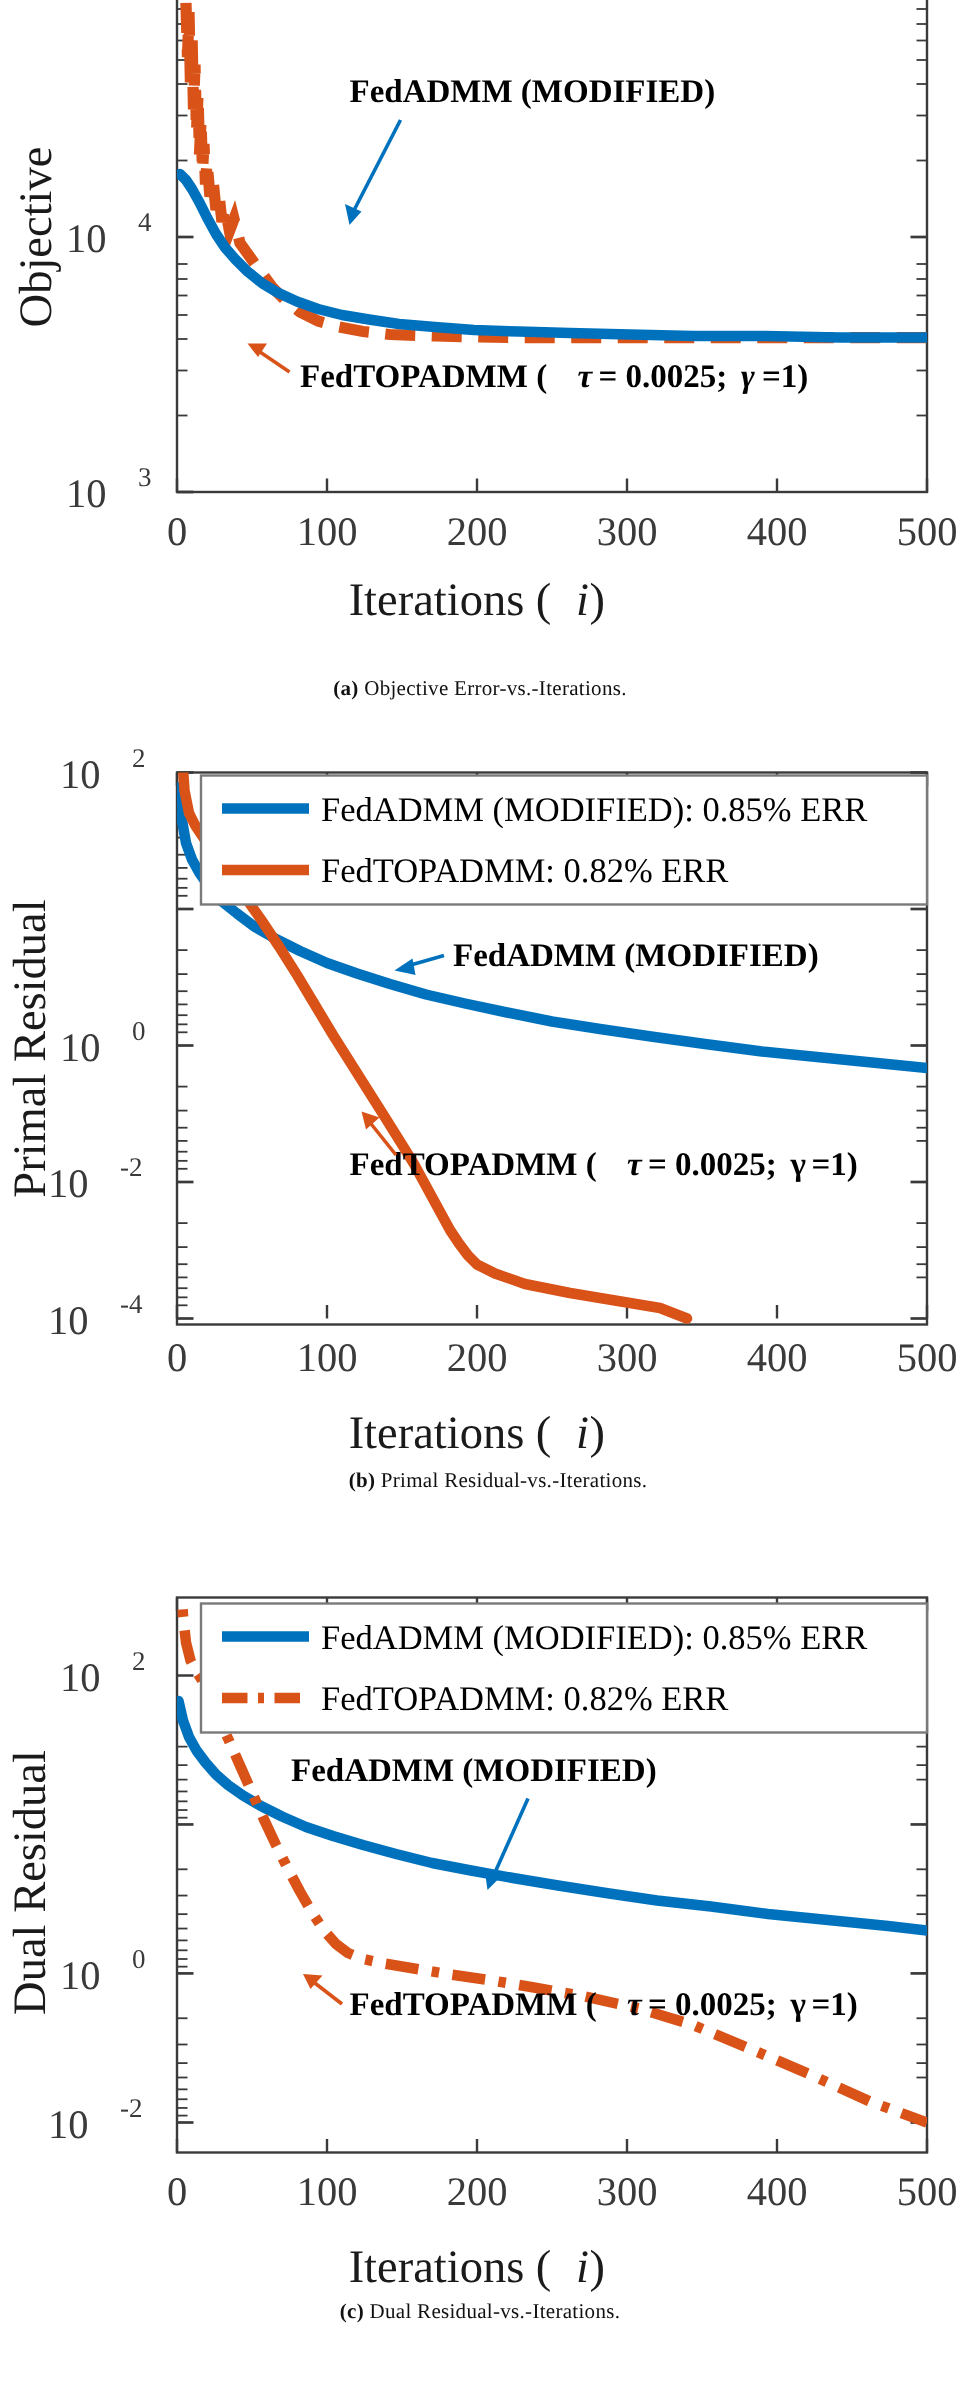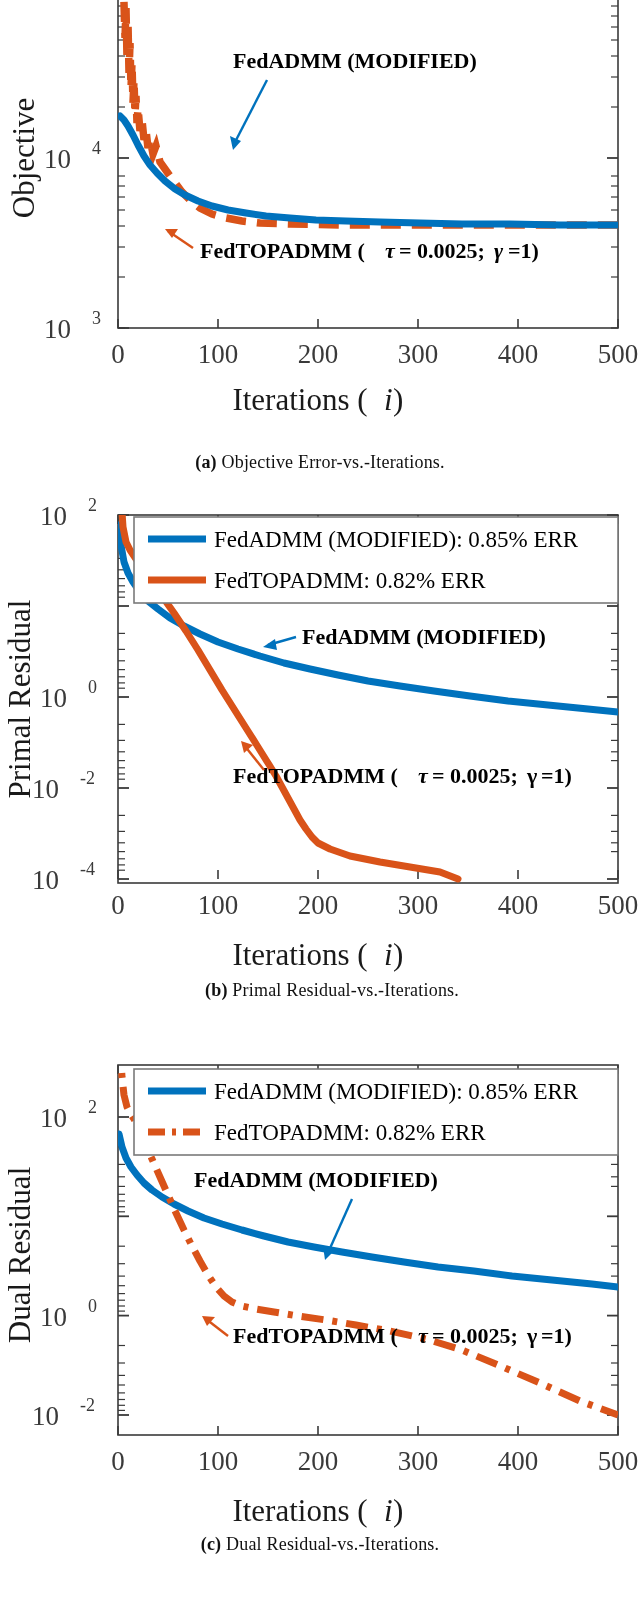--- a/index.html
+++ b/index.html
@@ -11,21 +11,21 @@
 
   .panel{position:absolute;left:0;width:640px;}
   #panel-a{top:-52px;height:540px;}
   #panel-b{top:487px;height:540px;}
   #panel-c{top:1047px;height:554px;}
 
   .plotsvg{display:block;}
 
   .caption{
     position:absolute;left:0;width:640px;text-align:center;
-    font-family:"Liberation Serif",serif;font-size:18px;color:#111;
+    font-family:"Liberation Serif",serif;font-size:14px;color:#111;
     letter-spacing:.2px;
   }
   .caption b{font-weight:bold;}
   #cap-a{top:452px;}
   #cap-b{top:980px;padding-left:12px;}
   #cap-c{top:1534px;}
 
   
   .ax-tick{font-family:"Liberation Serif",serif;font-size:27px;fill:#3a3a3a;}
   .ax-tick-sup{font-family:"Liberation Serif",serif;font-size:18px;fill:#3a3a3a;}

